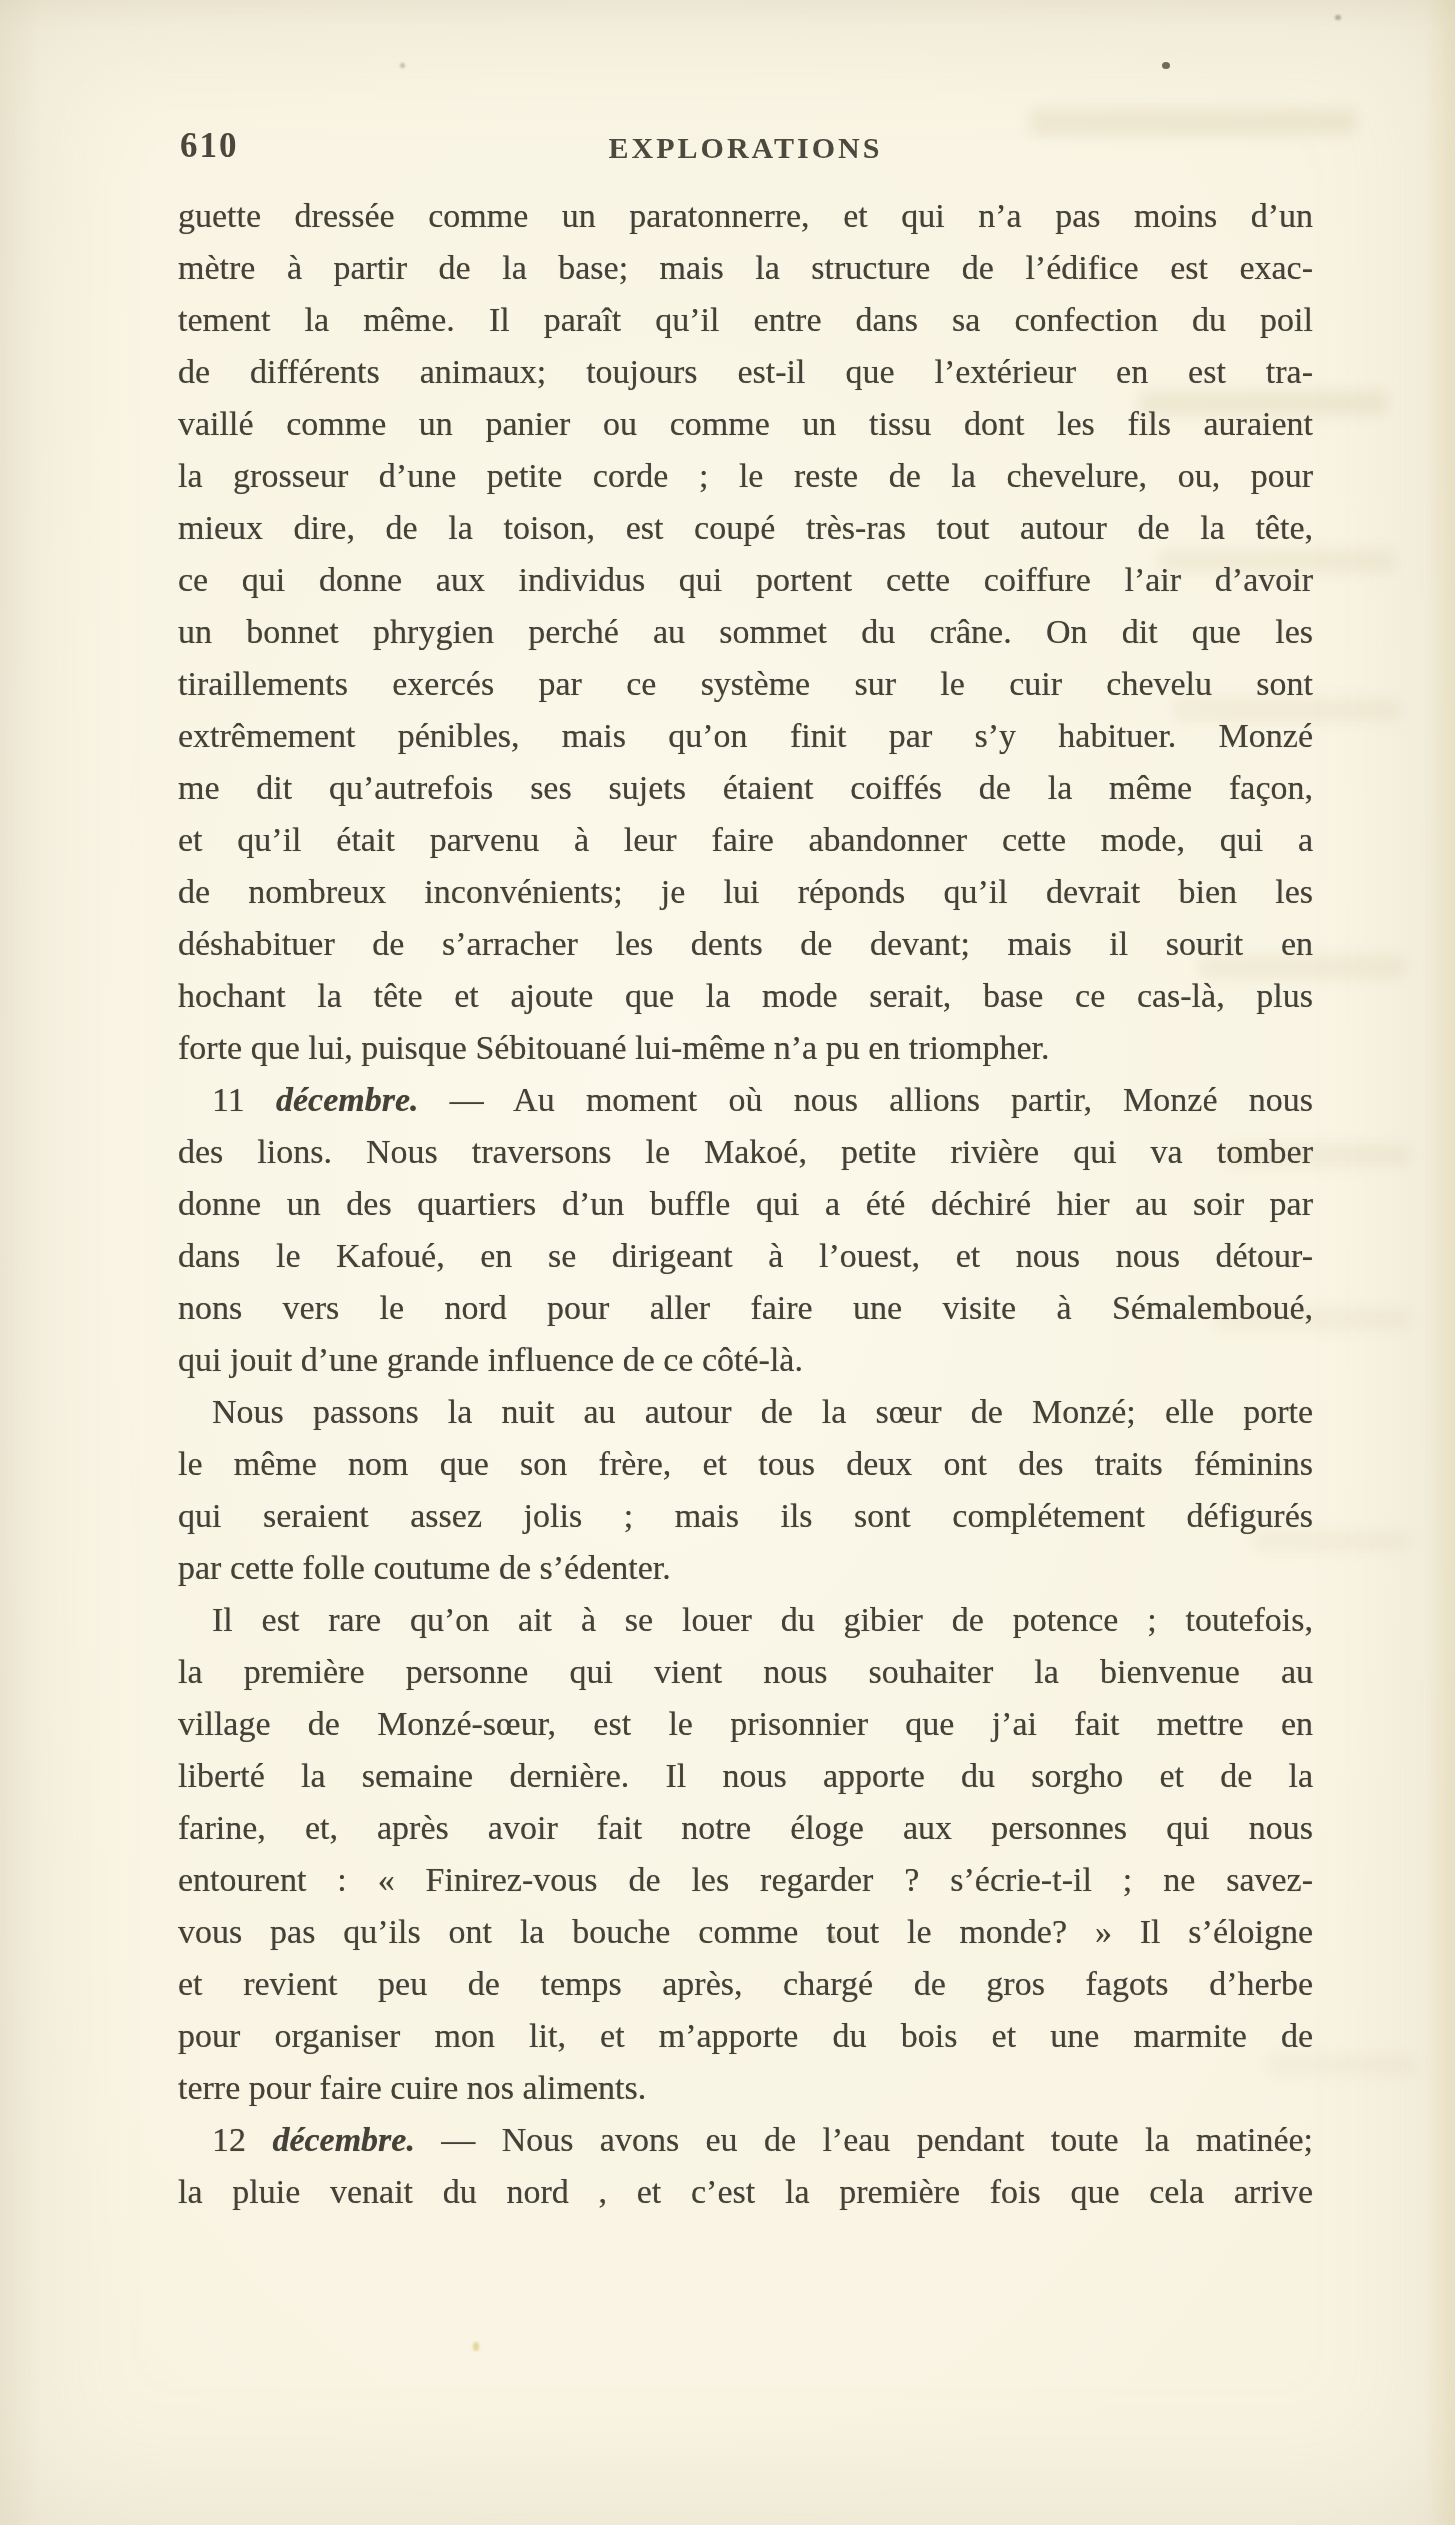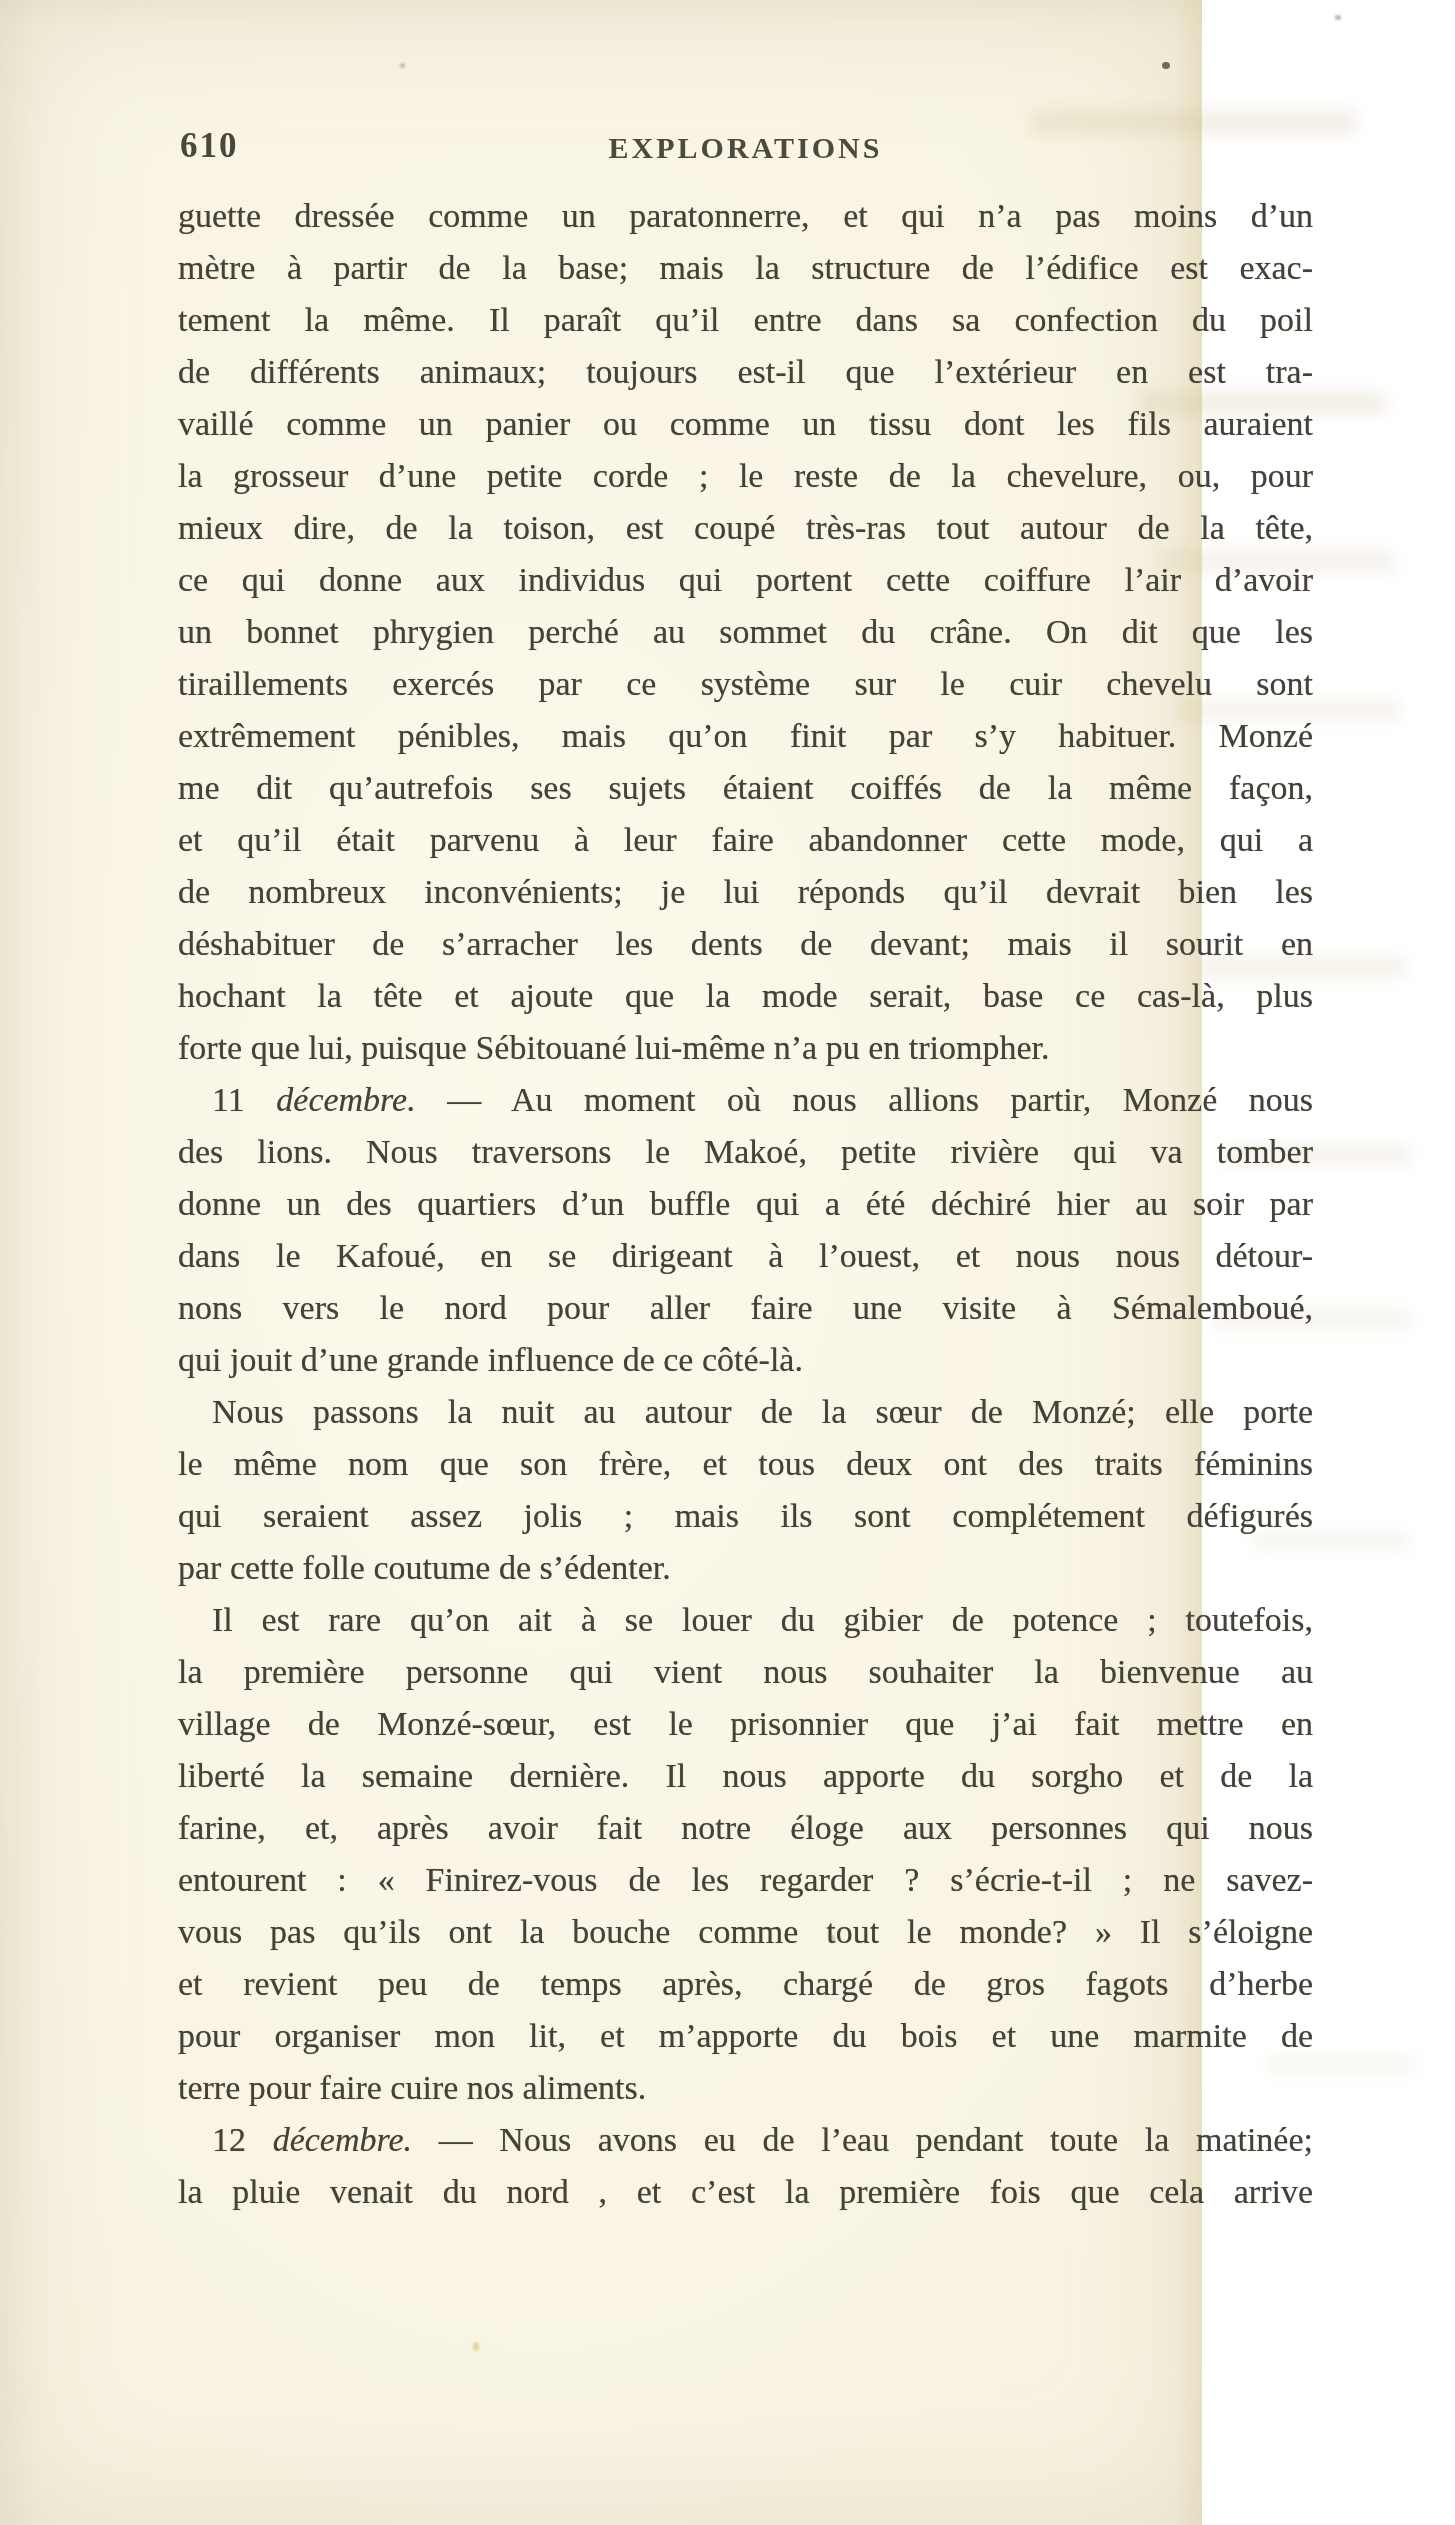--- a/index.html
+++ b/index.html
@@ -3,21 +3,21 @@
 <meta charset="utf-8">
 <style>
   html,body { margin:0; padding:0; }
   body {
     width:1455px; height:2526px;
     font-family:"Liberation Serif", serif;
     overflow:hidden;
   }
   .page {
     position:relative;
-    width:1202px; height:2526px;
+    width:1455px; height:2526px;
     background:
       radial-gradient(ellipse 1287px 2178px at 45% 45%, rgba(255,253,244,0.55), rgba(255,253,244,0) 70%),
       linear-gradient(to right, rgba(210,200,170,0.18) 0px, rgba(210,200,170,0) 40px),
       linear-gradient(to left, rgba(222,206,150,0.30) 0px, rgba(222,206,150,0) 30px),
       linear-gradient(to bottom, rgba(210,200,170,0.15) 0px, rgba(210,200,170,0) 28px),
       #f8f3e1;
     box-shadow: inset 0 0 139px rgba(168,156,124,0.22);
     color:#45433a;
   }
   .header-row {
@@ -36,21 +36,21 @@
     position:absolute; left:178px; top:190px; width:1135px;
     font-size:34px; color:#444238;
     text-shadow: 0 0 0.7px rgba(62,58,46,0.55);
   }
   .line {
     height:52px; line-height:52px;
     text-align:justify; text-align-last:justify;
   }
   .line.para-end { text-align-last:left; }
   .line.indent  { text-indent:34px; }
-  .it { font-style:italic; }
+  .it { font-style:italic;font-weight:bold; }
 
   
   .speck { position:absolute; border-radius:50%; }
   .speck-1 { left:1162px; top:62px;  width:8px; height:7px; background:#6e6a5d; filter:blur(0.6px); }
   .speck-2 { left:1335px; top:15px;  width:6px; height:5px; background:rgba(122,117,101,0.55); filter:blur(0.8px); }
   .speck-3 { left:400px;  top:63px;  width:5px; height:5px; background:rgba(142,136,118,0.5);  filter:blur(0.8px); }
   .speck-4 { left:473px;  top:2342px; width:6px; height:9px; background:rgba(214,190,96,0.55); filter:blur(1px); }
   .speck-5 { left:830px;  top:1935px; width:5px; height:8px; background:rgba(120,114,96,0.4);  filter:blur(1px); }
   .bleed {
     position:absolute; background:rgba(196,180,134,0.20);

